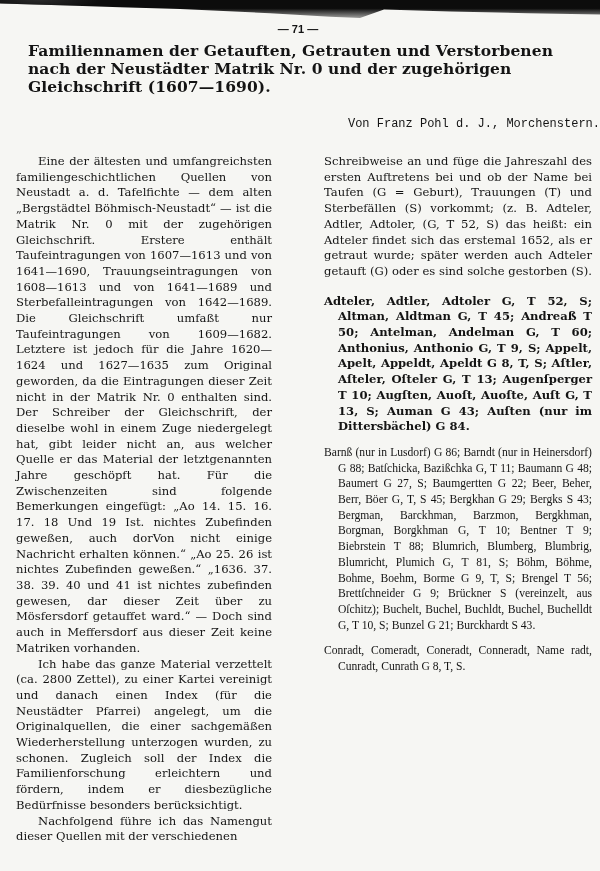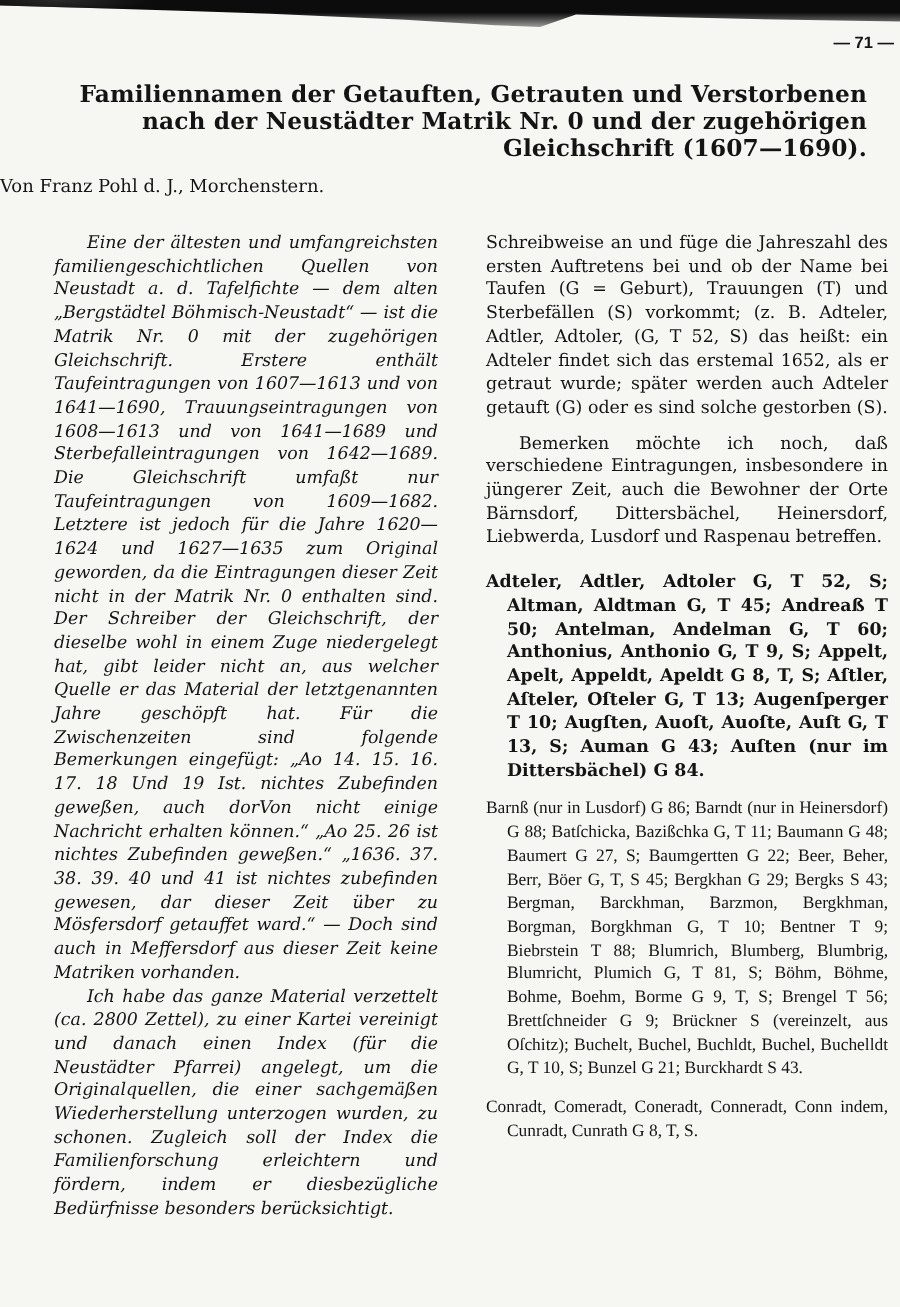--- a/index.html
+++ b/index.html
@@ -12,38 +12,38 @@
     }
     .scan-edge {
       position: absolute; left: 0; top: 0; width: 600px; height: 24px;
       background:
         radial-gradient(ellipse 60px 10px at 40px 0px, #2a2a2a 0%, transparent 100%),
         linear-gradient(180deg, #0c0c0c 0%, #0c0c0c 35%, transparent 100%);
       clip-path: polygon(0 0, 100% 0, 100% 60%, 88% 55%, 75% 48%, 64% 40%, 60% 75%, 55% 70%, 45% 55%, 30% 38%, 20% 30%, 10% 22%, 0 15%);
     }
     .page-number {
       position: absolute; top: 23px; left: 0; width: 596px;
-      text-align: right; font-size: 11px; font-weight: bold;
+      text-align: center; font-size: 11px; font-weight: bold;
       font-family: "Liberation Sans", sans-serif;
     }
     .title {
-      position: absolute; top: 54px; left: 28px; width: 550px;
-      text-align: right; font-weight: bold; font-size: 15.5px;
+      position: absolute; top: 42px; left: 28px; width: 550px;
+      text-align: left; font-weight: bold; font-size: 15.5px;
       line-height: 18px; letter-spacing: 0.1px;
     }
     .author {
       position: absolute; top: 117px; left: 0; width: 600px;
-      text-align: left; font-size: 12px;
+      text-align: right; font-size: 12px; font-family: Liberation Mono, monospace;
     }
     .col {
       position: absolute; top: 154px;
       font-size: 11.6px; line-height: 15.7px;
       text-align: justify; hyphens: manual;
     }
-    .col.left { left: 36px; width: 256px; font-style: italic; }
+    .col.left { left: 16px; width: 256px; }
     .col.right { left: 324px; width: 268px; }
     .col p { margin: 0; }
     .indent { text-indent: 22px; }
     .gap { margin-top: 8px !important; }
     .entry { padding-left: 14px; text-indent: -14px; }
     .entry-gap { margin-top: 14px !important; font-weight: bold; }
     .entry-gap2 { margin-top: 10px !important; font-family: Liberation Serif, serif; }
   </style>
 </head>
 <body>
@@ -52,21 +52,21 @@
 
 <div class="page-number">— 71 —</div>
 
 <div class="title">Familiennamen der Getauften, Getrauten und Verstorbenen nach der Neustädter Matrik Nr. 0 und der zugehörigen Gleichschrift (1607—1690).</div>
 
 <div class="author">Von Franz Pohl d. J., Morchenstern.</div>
 
 <div class="col left">
   <p class="indent">Eine der ältesten und umfangreichsten familiengeschichtlichen Quellen von Neustadt a. d. Tafelfichte — dem alten „Bergstädtel Böhmisch-Neustadt“ — ist die Matrik Nr. 0 mit der zugehörigen Gleichschrift. Erstere enthält Taufeintragungen von 1607—1613 und von 1641—1690, Trauungseintragungen von 1608—1613 und von 1641—1689 und Sterbefalleintragungen von 1642—1689. Die Gleichschrift umfaßt nur Taufeintragungen von 1609—1682. Letztere ist jedoch für die Jahre 1620—1624 und 1627—1635 zum Original geworden, da die Eintragungen dieser Zeit nicht in der Matrik Nr. 0 enthalten sind. Der Schreiber der Gleichschrift, der dieselbe wohl in einem Zuge niedergelegt hat, gibt leider nicht an, aus welcher Quelle er das Material der letztgenannten Jahre geschöpft hat. Für die Zwischenzeiten sind folgende Bemerkungen eingefügt: „Ao 14. 15. 16. 17. 18 Und 19 Ist. nichtes Zubefinden geweßen, auch dorVon nicht einige Nachricht erhalten können.“ „Ao 25. 26 ist nichtes Zubefinden geweßen.“ „1636. 37. 38. 39. 40 und 41 ist nichtes zubefinden gewesen, dar dieser Zeit über zu Mösfersdorf getauffet ward.“ — Doch sind auch in Meffersdorf aus dieser Zeit keine Matriken vorhanden.</p>
   <p class="indent">Ich habe das ganze Material verzettelt (ca. 2800 Zettel), zu einer Kartei vereinigt und danach einen Index (für die Neustädter Pfarrei) angelegt, um die Originalquellen, die einer sachgemäßen Wiederherstellung unterzogen wurden, zu schonen. Zugleich soll der Index die Familienforschung erleichtern und fördern, indem er diesbezügliche Bedürfnisse besonders berücksichtigt.</p>
+  <p class="indent">Nachfolgend führe ich das Namengut dieser Quellen mit der verschiedenen</p>
 </div>
 
 <div class="col right">
   <p>Schreibweise an und füge die Jahreszahl des ersten Auftretens bei und ob der Name bei Taufen (G = Geburt), Trauungen (T) und Sterbefällen (S) vorkommt; (z. B. Adteler, Adtler, Adtoler, (G, T 52, S) das heißt: ein Adteler findet sich das erstemal 1652, als er getraut wurde; später werden auch Adteler getauft (G) oder es sind solche gestorben (S).</p>
-  <p class="indent gap">Bemerken möchte ich noch, daß verschiedene Eintragungen, insbesondere in jüngerer Zeit, auch die Bewohner der Orte Bärnsdorf, Dittersbächel, Heinersdorf, Liebwerda, Lusdorf und Raspenau betreffen.</p>
   <p class="entry entry-gap">Adteler, Adtler, Adtoler G, T 52, S; Altman, Aldtman G, T 45; Andreaß T 50; Antelman, Andelman G, T 60; Anthonius, Anthonio G, T 9, S; Appelt, Apelt, Appeldt, Apeldt G 8, T, S; Aſtler, Aſteler, Oſteler G, T 13; Augenſperger T 10; Augſten, Auoſt, Auoſte, Auſt G, T 13, S; Auman G 43; Auſten (nur im Dittersbächel) G 84.</p>
   <p class="entry entry-gap2">Barnß (nur in Lusdorf) G 86; Barndt (nur in Heinersdorf) G 88; Batſchicka, Bazißchka G, T 11; Baumann G 48; Baumert G 27, S; Baumgertten G 22; Beer, Beher, Berr, Böer G, T, S 45; Bergkhan G 29; Bergks S 43; Bergman, Barckhman, Barzmon, Bergkhman, Borgman, Borgkhman G, T 10; Bentner T 9; Biebrstein T 88; Blumrich, Blumberg, Blumbrig, Blumricht, Plumich G, T 81, S; Böhm, Böhme, Bohme, Boehm, Borme G 9, T, S; Brengel T 56; Brettſchneider G 9; Brückner S (vereinzelt, aus Oſchitz); Buchelt, Buchel, Buchldt, Buchel, Buchelldt G, T 10, S; Bunzel G 21; Burckhardt S 43.</p>
-  <p class="entry entry-gap2">Conradt, Comeradt, Coneradt, Conneradt, Conn indem, Cunradt, Cunrath G 8, T, S.</p>
+  <p class="entry entry-gap2">Conradt, Comeradt, Coneradt, Conneradt, Name radt, Cunradt, Cunrath G 8, T, S.</p>
 </div>
 
 </body></html>

